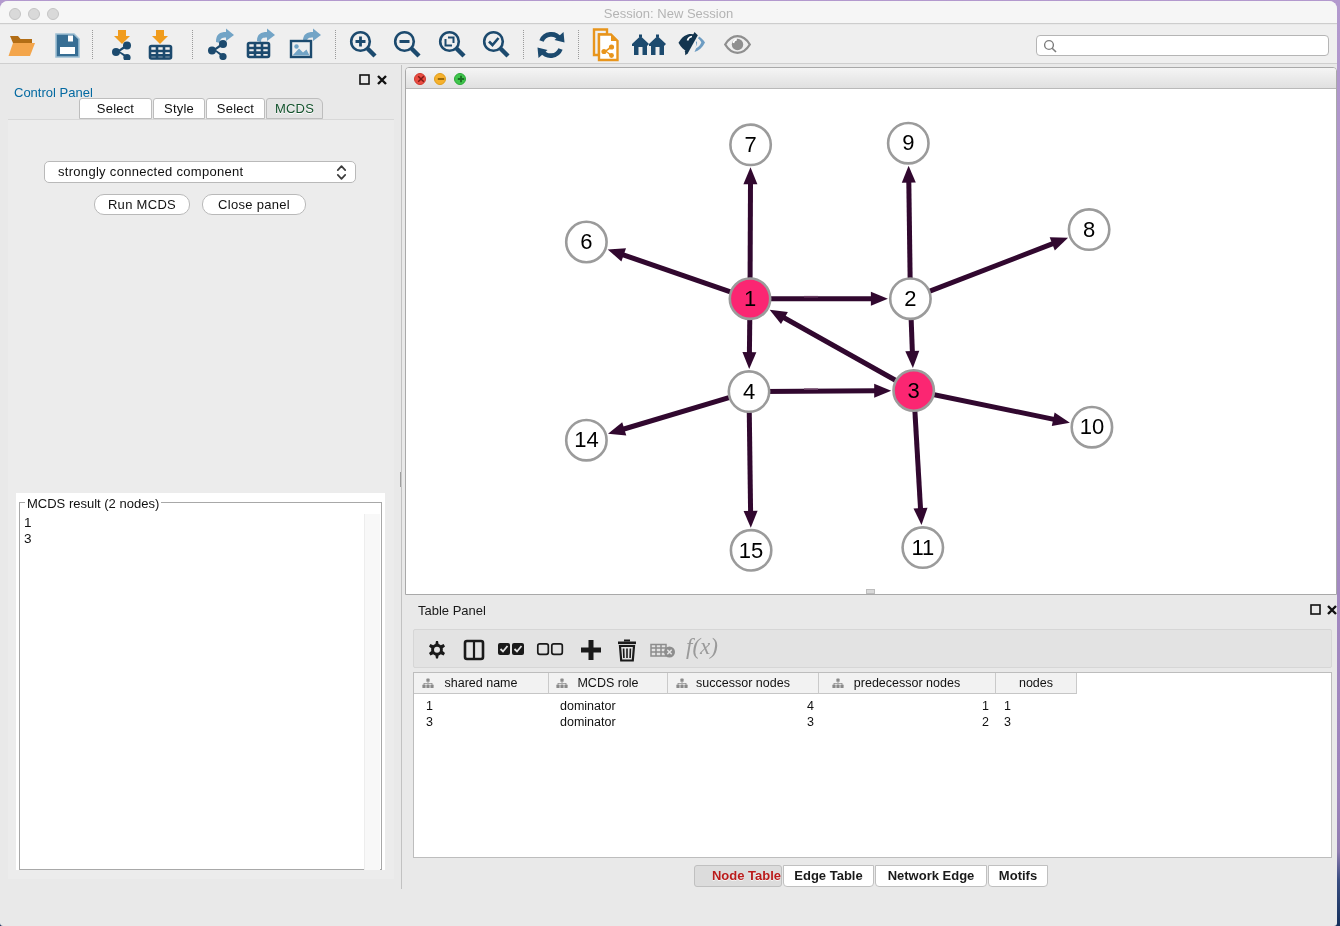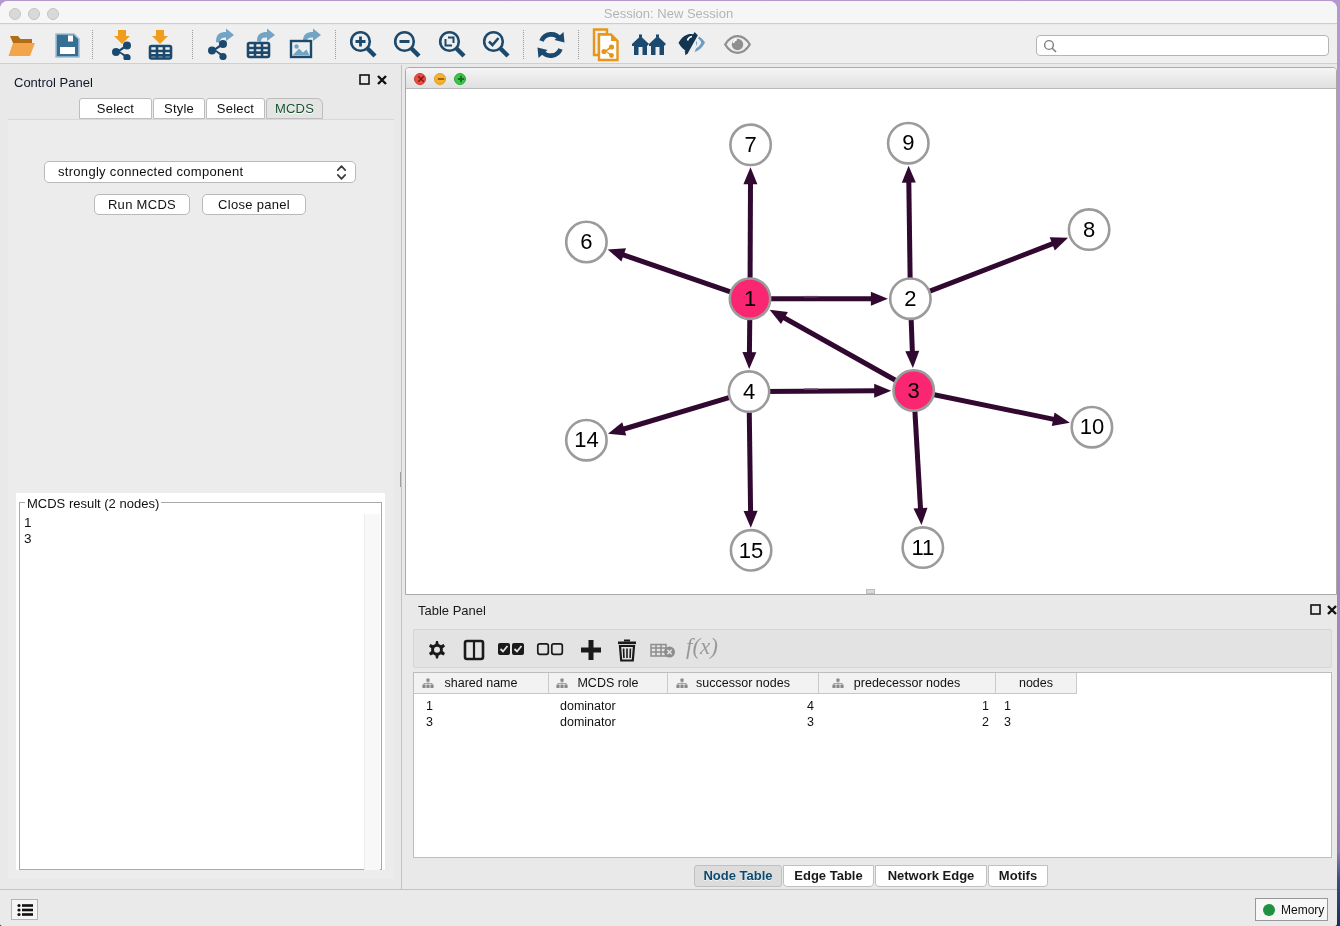--- a/index.html
+++ b/index.html
@@ -10,27 +10,27 @@
 
 #titlebar { position:absolute; left:0; top:0; width:1337px; height:23px; background:#f6f6f6; border-bottom:1px solid #cdcdcd; }
 .tl { position:absolute; top:7px; width:12px; height:12px; border-radius:50%; background:#d9d9d9; border:1px solid #c4c4c4; }
 #wintitle { position:absolute; top:5px; left:0; width:1337px; text-align:center; font-size:13px; color:#b4b4b4; }
 
 #toolbar { position:absolute; left:0; top:24px; width:1337px; height:39px; background:#efefef; border-bottom:1px solid #cfcfcf; }
 .sep { position:absolute; top:5px; height:29px; width:0; border-left:1px dotted #9a9a9a; }
 #search { position:absolute; left:1036px; top:10px; width:293px; height:21px; background:#fff; border:1px solid #b5b5b5; border-radius:4px; }
 
 #cp { position:absolute; left:0; top:64px; width:402px; height:824px; background:#e9e9e9; border-right:1px solid #c2c2c2; }
-#cp-title { position:absolute; left:14px; top:10px; font-size:13px; color:#0f172a; }
+#cp-title { position:absolute; left:14px; top:20px; font-size:13px; color:#0369a1; }
 .tab { position:absolute; top:33px; height:21px; background:#fff; border:1px solid #bdbdbd; font-size:13px; color:#111; letter-spacing:0.2px; text-align:center; line-height:19px; border-radius:3px 3px 0 0; }
 #tab-mcds { background:#e4e4e4; color:#14532d; text-shadow:0 1px 0 #fff; border-radius:3px 6px 0 0; }
 #cp-content { position:absolute; left:8px; top:54px; width:386px; height:760px; background:#ececec; border-top:1px solid #d8d8d8; }
 #optlabel { position:absolute; left:0; top:19px; width:386px; text-align:center; font-size:13px; color:#111; letter-spacing:0.3px; }
 #combo { position:absolute; left:36px; top:41px; width:312px; height:22px; background:#fff; border:1px solid #b9b9b9; border-radius:5px; font-size:13px; color:#111; line-height:20px; padding-left:13px; letter-spacing:0.3px; }
-.btn { position:absolute; top:74px; height:21px; background:#fff; border:1px solid #b9b9b9; border-radius:5px; font-size:13px; color:#111; letter-spacing:0.3px; text-align:center; line-height:19px; }
+.btn { position:absolute; top:74px; height:21px; background:#fff; border:1px solid #b9b9b9; border-radius:10px; font-size:13px; color:#111; letter-spacing:0.3px; text-align:center; line-height:19px; }
 #resultbox { position:absolute; left:8px; top:373px; width:369px; height:377px; background:#fff; }
 #fieldset { position:absolute; left:3px; top:9px; width:363px; height:368px; border:1px solid #a8a8a8;padding-left:39px; }
 #legend { position:absolute; left:5px; top:-7px; background:#fff; font-size:13px; color:#111; padding:0 2px; }
 #resulttext { position:absolute; left:4px; top:12px; font-size:13.5px; color:#111; line-height:16px; }
 #res-scroll { position:absolute; right:1px; top:11px; width:16px; height:356px; background:#f8f8f8; border-left:1px solid #ededed; }
 
 #netwin { position:absolute; left:405px; top:66px; width:932px; height:528px; border:1px solid #a9a9a9; border-radius:4px 4px 0 0; background:#fff; }
 #nettitle { position:absolute; left:0; top:0; width:930px; height:21px; background:linear-gradient(#f5f5f5,#e0e0e0); border-bottom:1px solid #b9b9b9; border-radius:3px 3px 0 0; }
 #nettitle span { position:absolute; left:0; top:3px; width:930px; text-align:center; font-size:13px; font-weight:700; color:#1a1a1a; }
 .mac { position:absolute; top:4.5px; width:12px; height:12px; border-radius:50%; }
@@ -394,38 +394,20 @@
       <div class="rcell" style="left:146px;top:25px;">dominator</div>
       <div class="rcell" style="left:254px;top:25px;width:146px;text-align:right;">4</div>
       <div class="rcell" style="left:405px;top:25px;width:170px;text-align:right;">1</div>
       <div class="rcell" style="left:590px;top:25px;">1</div>
       <div class="rcell" style="left:12px;top:41px;">3</div>
       <div class="rcell" style="left:146px;top:41px;">dominator</div>
       <div class="rcell" style="left:254px;top:41px;width:146px;text-align:right;">3</div>
       <div class="rcell" style="left:405px;top:41px;width:170px;text-align:right;">2</div>
       <div class="rcell" style="left:590px;top:41px;">3</div>
     </div>
-    <div class="btab" style="left:289px;width:88px;background:#dcdcdc;color:#0c4a6e;text-shadow:0 1px 0 #f5f5f5;border-radius:3px;">Node Table</div>
+    <div class="btab" style="left:289px;width:88px;background:#dcdcdc;color:#b91c1c;text-shadow:0 1px 0 #f5f5f5;border-radius:3px;text-align:right;">Node Table</div>
     <div class="btab" style="left:378px;width:91px;border-radius:0 0 4px 4px;">Edge Table</div>
     <div class="btab" style="left:470px;width:112px;border-radius:0 0 4px 4px;">Network Edge</div>
     <div class="btab" style="left:583px;width:60px;border-radius:0 0 4px 4px;">Motifs</div>
   </div>
-  <div id="status">
-    <div id="listbtn">
-      <svg class="abs" style="left:5px;top:3px" width="16" height="14" viewBox="0 0 16 14">
-        <g fill="#111">
-          <circle cx="2" cy="2.5" r="1.6"></circle>
-            <rect x="5" y="1.2" width="11" height="2.6"></rect>
-          <circle cx="2" cy="7" r="1.6"></circle>
-            <rect x="5" y="5.7" width="11" height="2.6"></rect>
-          <circle cx="2" cy="11.5" r="1.6"></circle>
-            <rect x="5" y="10.2" width="11" height="2.6"></rect>
-        </g>
-      </svg>
-    </div>
-    <div id="membtn">
-      <span class="abs" style="left:7px;top:5px;width:12px;height:12px;border-radius:50%;background:#1f9141;"></span>
-      <span class="abs" style="left:25px;top:4px;">Memory</span>
-    </div>
-  </div>
   <div class="abs" style="left:866px;top:588px;width:9px;height:5px;background:#d9d9d9;border:1px solid #bdbdbd;"></div>
   <div class="abs" style="left:400px;top:471px;width:2px;height:15px;background:#c8c8c8;border-left:1px solid #9e9e9e;"></div>
 </div>
 
 </body></html>

